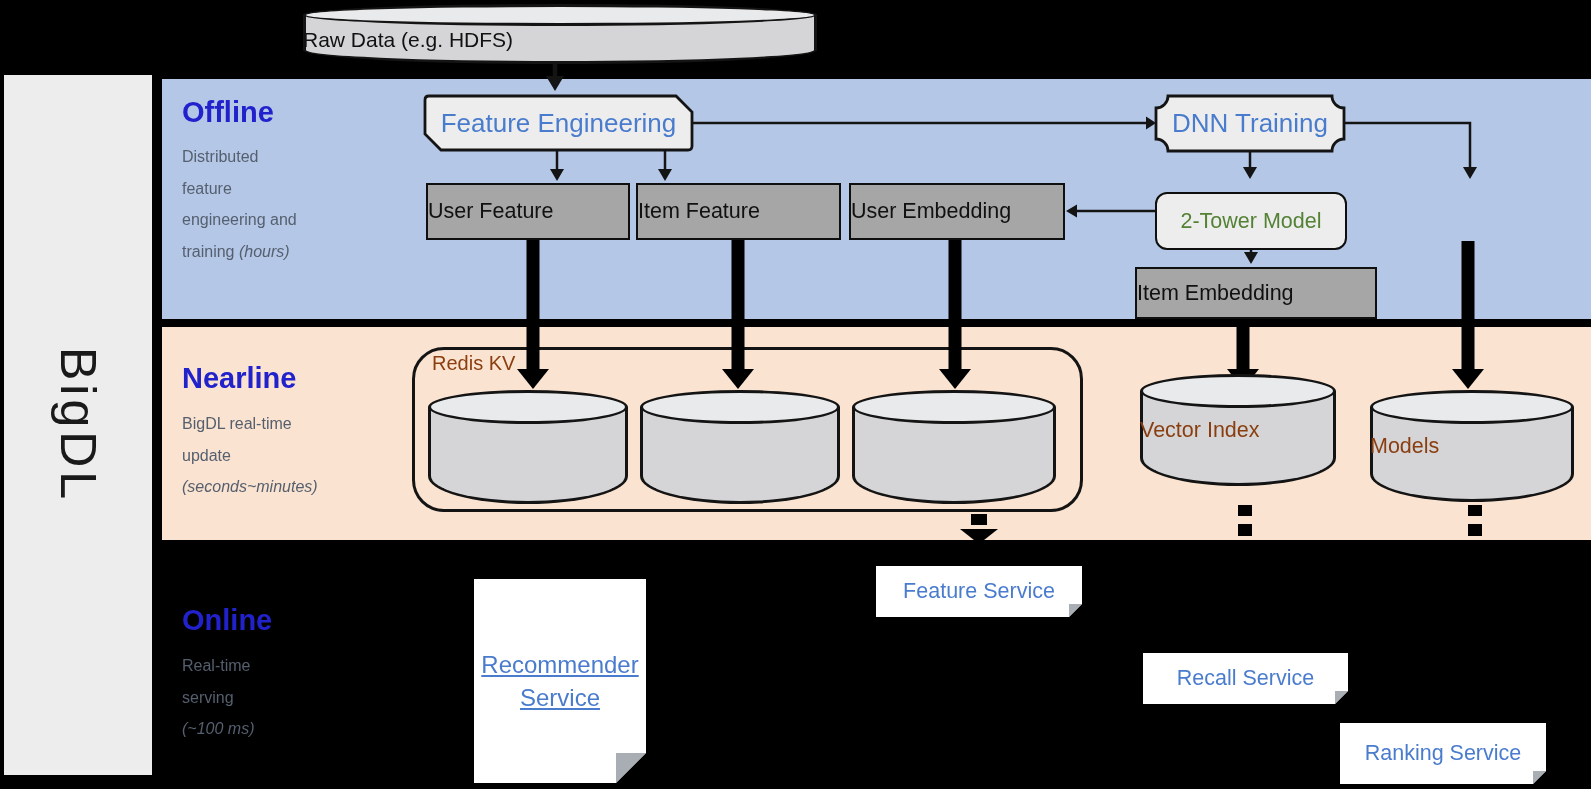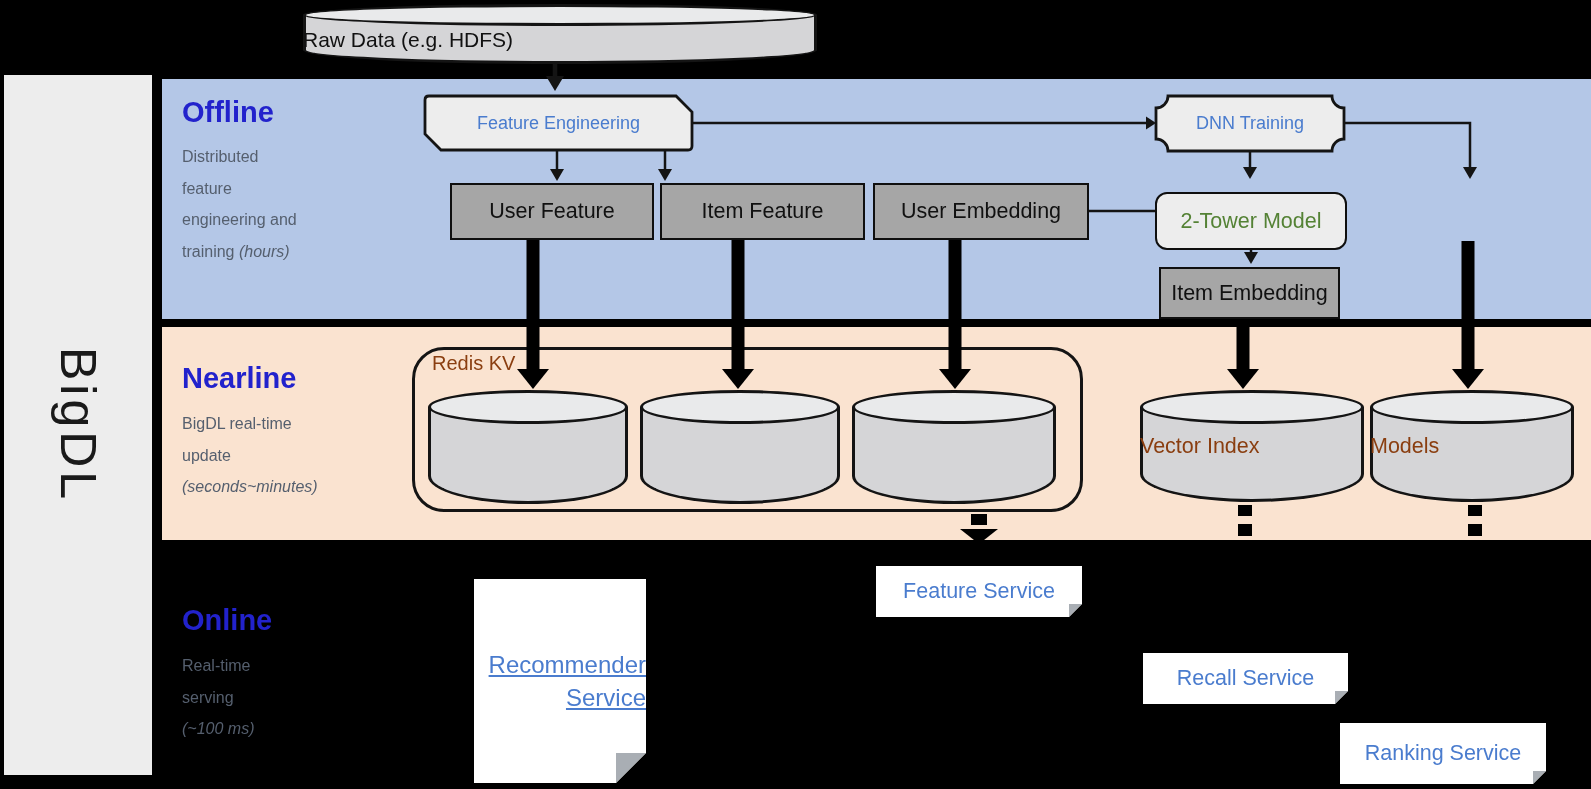--- a/index.html
+++ b/index.html
@@ -35,33 +35,33 @@
   .cyl .body{position:absolute;left:0;right:0;bottom:0;background:var(--cyl-body);
     border:3px solid var(--line);border-top:none;box-sizing:border-box;z-index:1;}
   .cyl .lbl{position:absolute;left:0;right:0;z-index:3;}
   .raw .top{height:22px;} .raw .body{top:11px;border-radius:0 0 50% 50%/0 0 14px 14px;}
   .raw .lbl{top:24px;font-size:21px;color:#111;}
   .db .top{height:34px;} .db .body{top:17px;border-radius:0 0 50% 50%/0 0 28px 28px;}
   .db .lbl{top:44px;font-size:21.5px;color:var(--node-brown);}
 
   
   .gray-box{background:var(--gray-box);border:2.5px solid #0f0f0f;color:#111;
-    display:flex;align-items:center;justify-content:center;font-size:21.5px;margin-left:24px;}
+    display:flex;align-items:center;font-size:21.5px;}
   .round-box{background:var(--light-box);border:2.5px solid #0f0f0f;border-radius:12px;
     color:var(--node-green);display:flex;align-items:center;justify-content:center;font-size:21.5px;}
   .node-label{display:flex;align-items:center;justify-content:center;
-    font-size:18px;color:var(--node-blue);z-index:4;}
+    font-size:26px;color:var(--node-blue);z-index:4;}
 
   
   .redis{left:412px;top:347px;width:671px;height:165px;border:3px solid var(--line);border-radius:32px;}
   .redis-lbl{left:432px;top:352px;font-size:20px;color:var(--node-brown);}
 
   
   .doc{background:var(--doc-bg);color:var(--node-blue);display:flex;align-items:center;
-    justify-content:center;text-align:right;
+    justify-content:center;text-align:center;
     clip-path:polygon(0 0,100% 0,100% calc(100% - var(--fold)),calc(100% - var(--fold)) 100%,0 100%);}
   .doc::after{content:"";position:absolute;right:0;bottom:0;width:var(--fold);height:var(--fold);
     background:#a9aeb4;clip-path:polygon(0 0,100% 0,0 100%);}
   .doc-big{--fold:30px;font-size:24px;line-height:33px;text-decoration:underline;}
   .doc-sm{--fold:13px;font-size:21.5px;}
 
   svg{position:absolute;left:0;top:0;}
   .thin{stroke:var(--line);stroke-width:2.5;fill:none;}
   .head{fill:var(--line);stroke:none;}
   .shape{stroke:var(--line);stroke-width:2.8;fill:var(--light-box);}
@@ -151,21 +151,21 @@
 
   <div class="abs gray-box" style="left:426px;top:183px;width:204px;height:57px">
       <span>User Feature</span>
     </div>
   <div class="abs gray-box" style="left:636px;top:183px;width:205px;height:57px">
       <span>Item Feature</span>
     </div>
   <div class="abs gray-box" style="left:849px;top:183px;width:216px;height:57px">
       <span>User Embedding</span>
     </div>
-  <div class="abs gray-box" style="left:1135px;top:267px;width:181px;height:52px">
+  <div class="abs gray-box" style="left:1135px;top:267px;width:242px;height:52px">
       <span>Item Embedding</span>
     </div>
 
   <div class="abs round-box" style="left:1155px;top:192px;width:192px;height:58px">
       <span>2-Tower Model</span>
     </div>
 
   <div class="abs redis"></div>
   <div class="abs redis-lbl">Redis KV</div>
 
@@ -175,21 +175,21 @@
   </div>
   <div class="cyl db" style="left:640px;top:390px;width:200px;height:114px">
     <div class="top"></div>
     <div class="body"></div>
   </div>
   <div class="cyl db" style="left:852px;top:390px;width:204px;height:114px">
     <div class="top"></div>
     <div class="body"></div>
   </div>
 
-  <div class="cyl db" style="left:1140px;top:390px;width:224px;height:112px">
+  <div class="cyl db" style="left:1140px;top:374px;width:196px;height:112px">
     <div class="top"></div>
     <div class="body"></div>
     <div class="lbl">Vector Index</div>
   </div>
   <div class="cyl db" style="left:1370px;top:390px;width:204px;height:112px">
     <div class="top"></div>
     <div class="body"></div>
     <div class="lbl">Models</div>
   </div>
 

